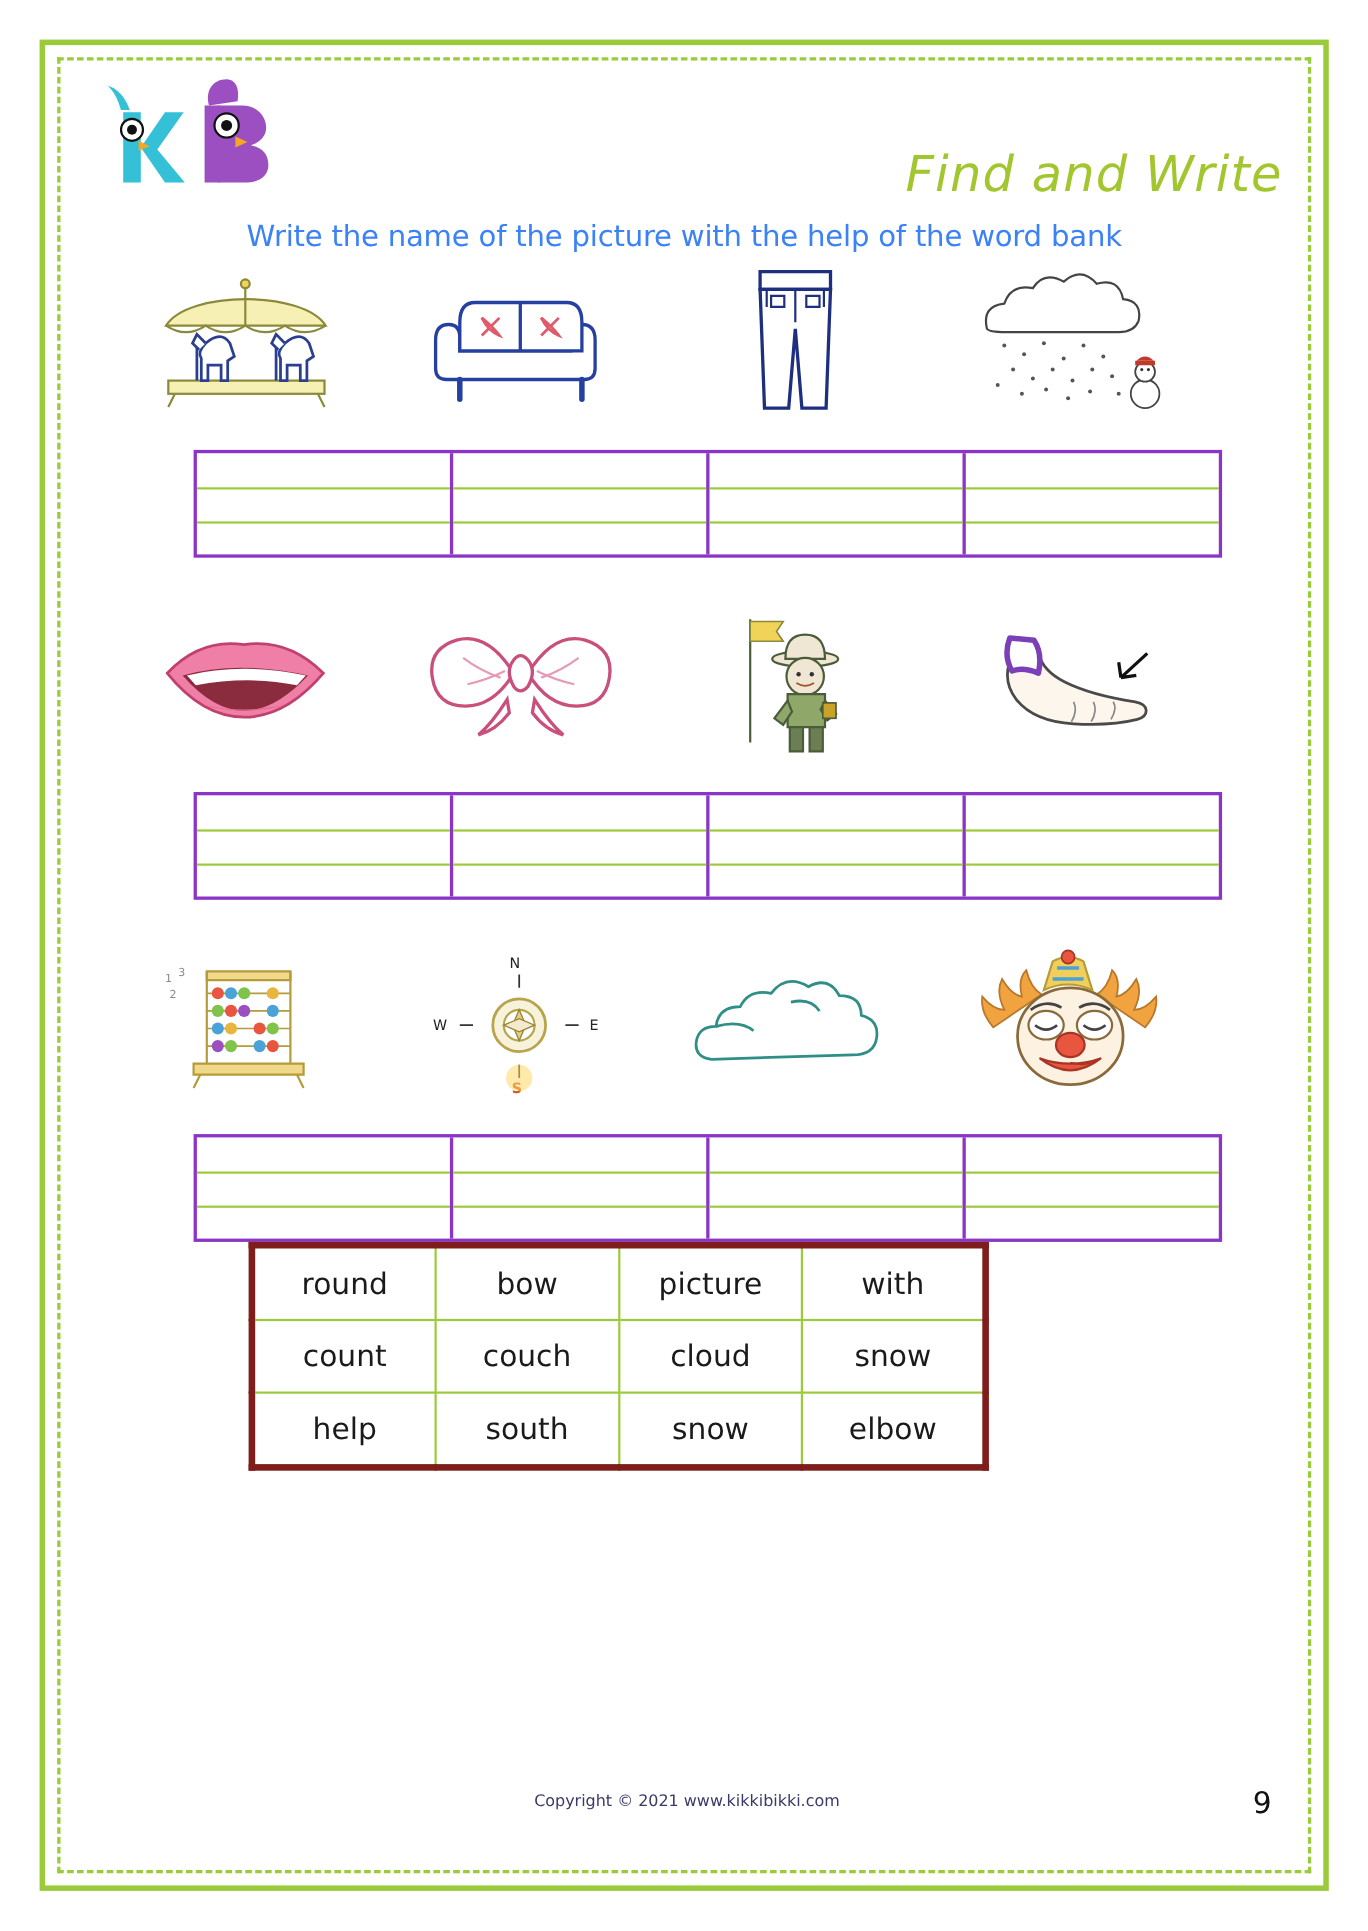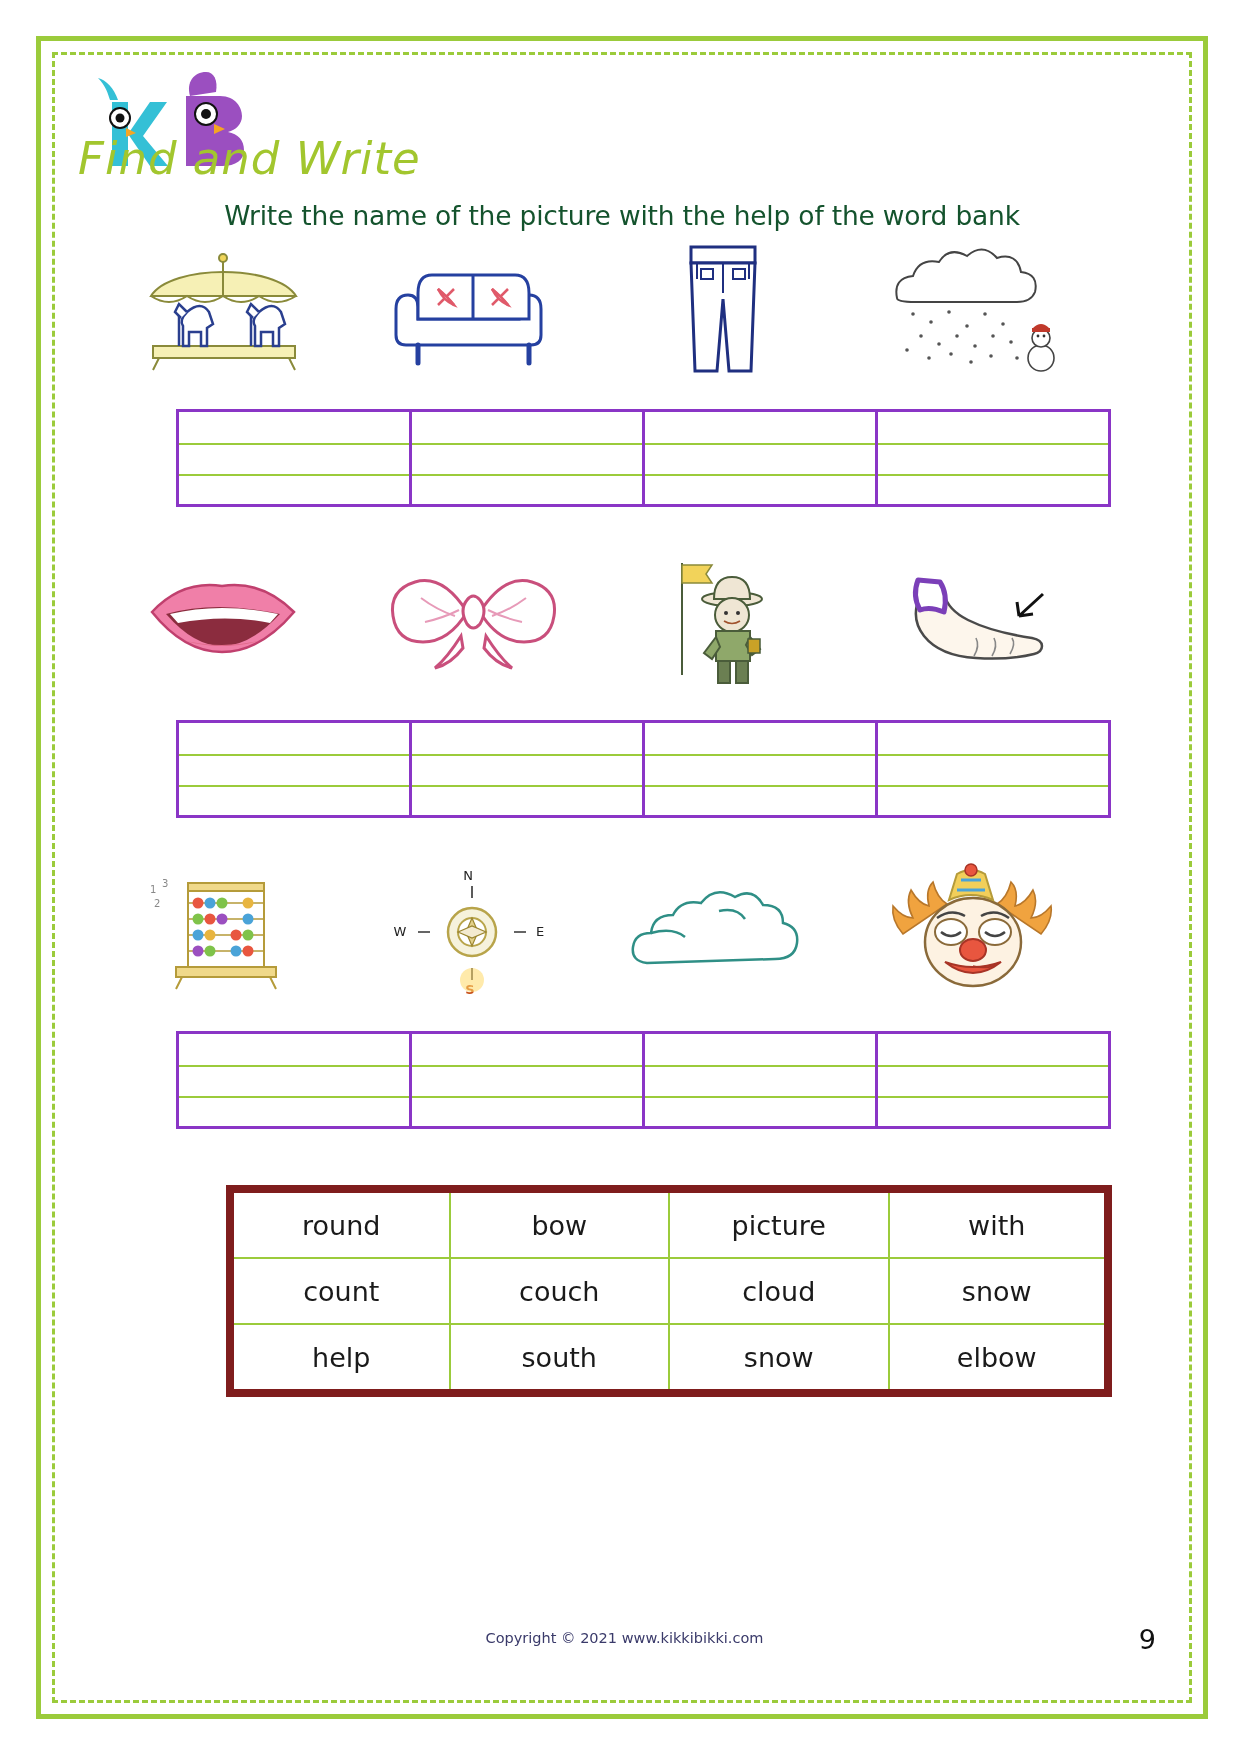--- a/index.html
+++ b/index.html
@@ -50,35 +50,35 @@
   }
   .logo {
     position: absolute;
     left: 8px; top: 4px;
     width: 165px;
     height: 125px;
   }
   .title {
     position: absolute;
     left: 0; right: 0; top: 70px;
-    text-align: left;
+    text-align: right;
     font-family: "DejaVu Sans", sans-serif;
     font-size: 45px;
     color: #a2c62e;
     letter-spacing: 1px;
     font-style: italic;
     font-weight: 400;
   }
   .subtitle {
     position: absolute;
     left: 0; right: 0; top: 138px;
     text-align: center;
     font-family: "DejaVu Sans", sans-serif;
     font-size: 26.5px;
-    color: #14532d;
+    color: #3b82f6;
     letter-spacing: -0.2px;
   }
 
   
   .pic-row {
     display: flex;
     width: 1000px;
     margin-left: 20px;
     height: 155px;
     align-items: center;
@@ -113,24 +113,23 @@
     position: absolute;
     left: 0; right: 0;
     height: 0;
     border-top: 2px solid #9bcb3b;
   }
   .write-cell .l1 { top: 31px; }
   .write-cell .l2 { top: 62px; }
 
   
   .wordbank {
-    width: 886px;
+    width: 673px;
     margin-left: 148px;
-    margin-top: 56px;
-    border: 8px solid #7f1d1d;
+    border: 6px solid #7f1d1d;
     box-sizing: border-box;
     border-collapse: collapse;
   }
   .wordbank td {
     border: 2px solid #9bcb3b;
     text-align: center;
     font-family: "DejaVu Sans", sans-serif;
     font-size: 27px;
     color: #1a1a1a;
     height: 64px;

